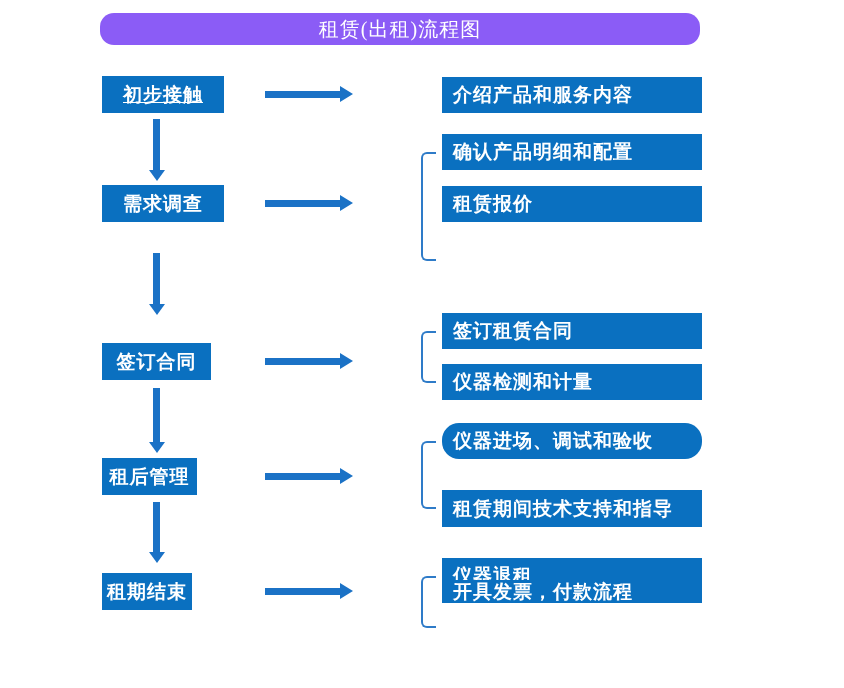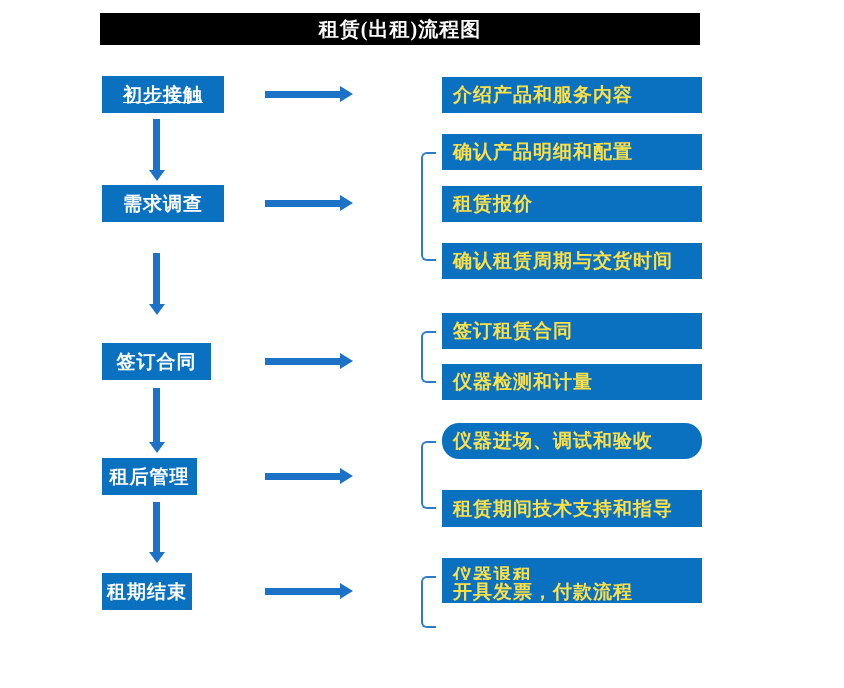--- a/index.html
+++ b/index.html
@@ -2,30 +2,30 @@
 <html><head>
 <meta charset="utf-8">
 <style>
   html,body{margin:0;padding:0;background:#ffffff;}
   .canvas{
     position:relative;width:844px;height:688px;background:#ffffff;overflow:hidden;
     font-family:"Liberation Serif","DejaVu Serif",serif;
   }
   .title-bar{
     position:absolute;left:100px;top:13px;width:600px;height:32px;
-    background:#000000;color:#ffffff;font-weight:bold;font-size:20px;
-    display:flex;align-items:center;justify-content:center;letter-spacing:1px;
+    background:#8b5cf6;color:#ffffff;font-weight:normal;font-size:20px;
+    display:flex;align-items:center;justify-content:center;letter-spacing:1px;border-radius:14px;
   }
   .step-box{
     position:absolute;background:#0a70c0;color:#ffffff;font-weight:bold;font-size:19px;
     display:flex;align-items:center;justify-content:center;letter-spacing:1px;
   }
   .detail-box{
     position:absolute;left:442px;width:260px;height:36px;box-sizing:border-box;
-    background:#0a70c0;color:#fde047;font-weight:bold;font-size:19px;
+    background:#0a70c0;color:#ffffff;font-weight:bold;font-size:19px;
     padding-left:11px;display:flex;align-items:center;letter-spacing:1px;white-space:nowrap;
   }
   .varrow{position:absolute;left:149px;width:16px;}
   .varrow .shaft{position:absolute;left:4px;top:0;width:7px;background:#1b72c6;}
   .varrow .head{
     position:absolute;left:0;bottom:0;width:0;height:0;
     border-left:8px solid transparent;border-right:8px solid transparent;
     border-top:11px solid #1b72c6;
   }
   .harrow{position:absolute;left:265px;width:88px;height:16px;}
@@ -95,21 +95,20 @@
 
   <div class="bracket" style="top:152px;height:109px;"></div>
   <div class="bracket" style="top:331px;height:52px;"></div>
   <div class="bracket" style="top:441px;height:68px;"></div>
   <div class="bracket" style="top:576px;height:52px;"></div>
 
   <div class="detail-box" style="top:77px;">介绍产品和服务内容</div>
 
   <div class="detail-box" style="top:134px;">确认产品明细和配置</div>
   <div class="detail-box" style="top:186px;">租赁报价</div>
-  <div class="detail-box" style="top:243px;">确认租赁周期与交货时间</div>
 
   <div class="detail-box" style="top:313px;">签订租赁合同</div>
   <div class="detail-box" style="top:364px;">仪器检测和计量</div>
 
   <div class="detail-box" style="top:423px;border-radius:17px;">仪器进场、调试和验收</div>
   <div class="detail-box" style="top:490px;height:37px;">租赁期间技术支持和指导</div>
 
   <div class="detail-box" style="top:558px;">仪器退租</div>
   <div class="detail-box" style="top:580px;height:23px;">开具发票，付款流程</div>
 

